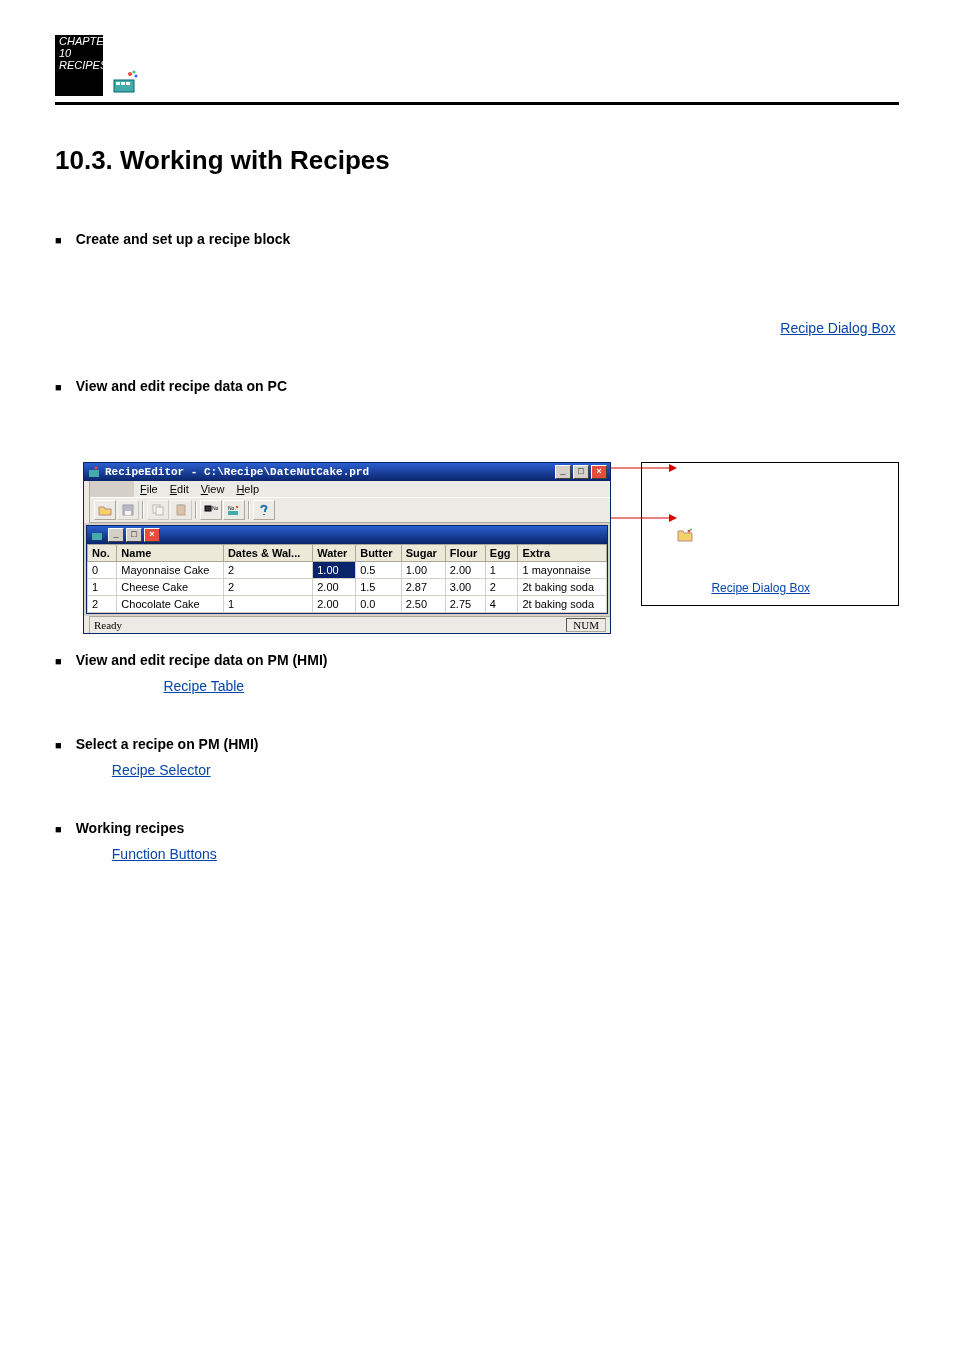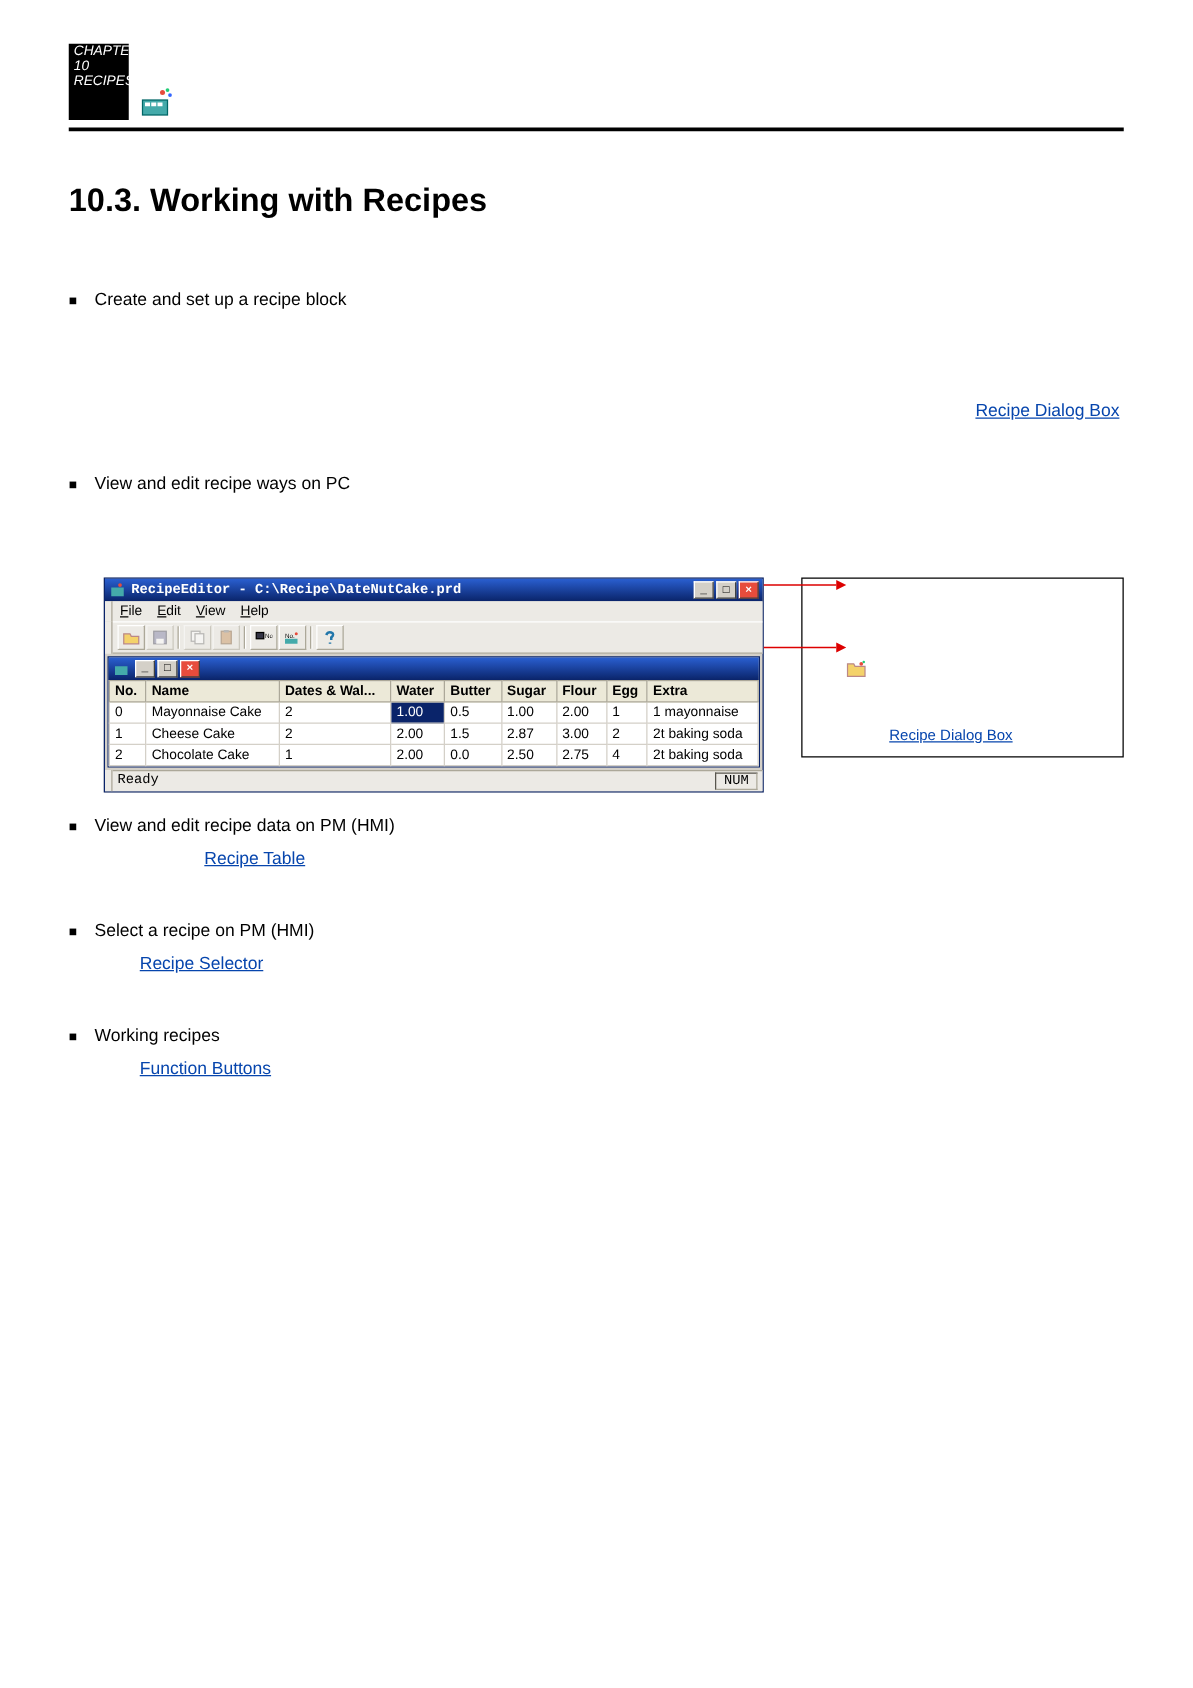--- a/index.html
+++ b/index.html
@@ -53,21 +53,21 @@
   .section-block {
     margin-bottom: 12px;
   }
   .bullet-row {
     display: flex;
     align-items: baseline;
     gap: 14px;
     margin-bottom: 8px;
   }
   .bullet-row .sq { font-size: 11px; color:#000; }
-  .bullet-row .btext { font-weight: normal; font-size: 14px; }
+  .bullet-row .btext { font-weight: bold; font-size: 14px; }
   .para {
     margin-left: 28px;
     margin-bottom: 18px;
     line-height: 1.5;
     color: #fff;
   }
   .link { color: #0645ad; text-decoration: underline; cursor: pointer; }
   .screenshot-row {
     display: flex;
     gap: 30px;
@@ -158,24 +158,25 @@
   }
   .sel-cell {
     background: #0a246a;
     color: #fff;
     border: 1px dotted #fff;
   }
   .statusbar {
     display: flex;
     padding: 1px 4px;
     background: #eceae5;
-    font-family: Liberation Mono, monospace;
+    font-family: Liberation Serif, serif;
     font-size: 11px;
     border-top: 1px solid #aca899;
     justify-content: space-between;
+    align-items: center;
   }
   .status-box {
     border: 1px inset #aca899;
     padding: 0 6px;
     background: #eceae5;
   }
   .annotation-box {
     border: 1px solid #000;
     padding: 8px 10px;
     font-size: 12px;
@@ -251,21 +252,21 @@
       <span>1) In the Project Manager window, right-click the Recipes node of the concerned panel application and select Add Recipe Block.</span><br>
       <span>2) In the Project Manager window, double-click the Recipes node of the concerned panel application to open the </span>
       <a class="link">Recipe Dialog Box</a>
       <span>. Click the New button in the dialog box.</span>
     </div>
   </div>
 
   <div class="section-block">
     <div class="bullet-row">
       <span class="sq">■</span>
-      <span class="btext">View and edit recipe ways on PC</span>
+      <span class="btext">View and edit recipe data on PC</span>
     </div>
     <div class="para">
       <span>The RecipeEditor is a tool you can use to view and edit the recipe data on PC. The following is a screenshot of RecipeEditor editing a recipe data file.</span>
     </div>
 
     <div class="screenshot-row">
 
       <div style="position:relative;">
       <div class="app-window">
         <div class="titlebar">
@@ -277,21 +278,21 @@
           </span>
           <span class="ttext">RecipeEditor - C:\Recipe\DateNutCake.prd</span>
           <span class="win-btns">
             <span class="win-btn">_</span>
             <span class="win-btn">□</span>
             <span class="win-btn close">×</span>
           </span>
         </div>
         <div style="display:flex;">
           <span class="grip"></span>
-          <div class="menubar" style="flex:1;">
+          <div class="menubar" style="flex:1;margin-left:44px;">
             <span><u>F</u>ile</span>
             <span><u>E</u>dit</span>
             <span><u>V</u>iew</span>
             <span><u>H</u>elp</span>
           </div>
         </div>
         <div style="display:flex;">
           <span class="grip"></span>
           <div class="toolbar" style="flex:1;">
             <span class="tb-btn">

